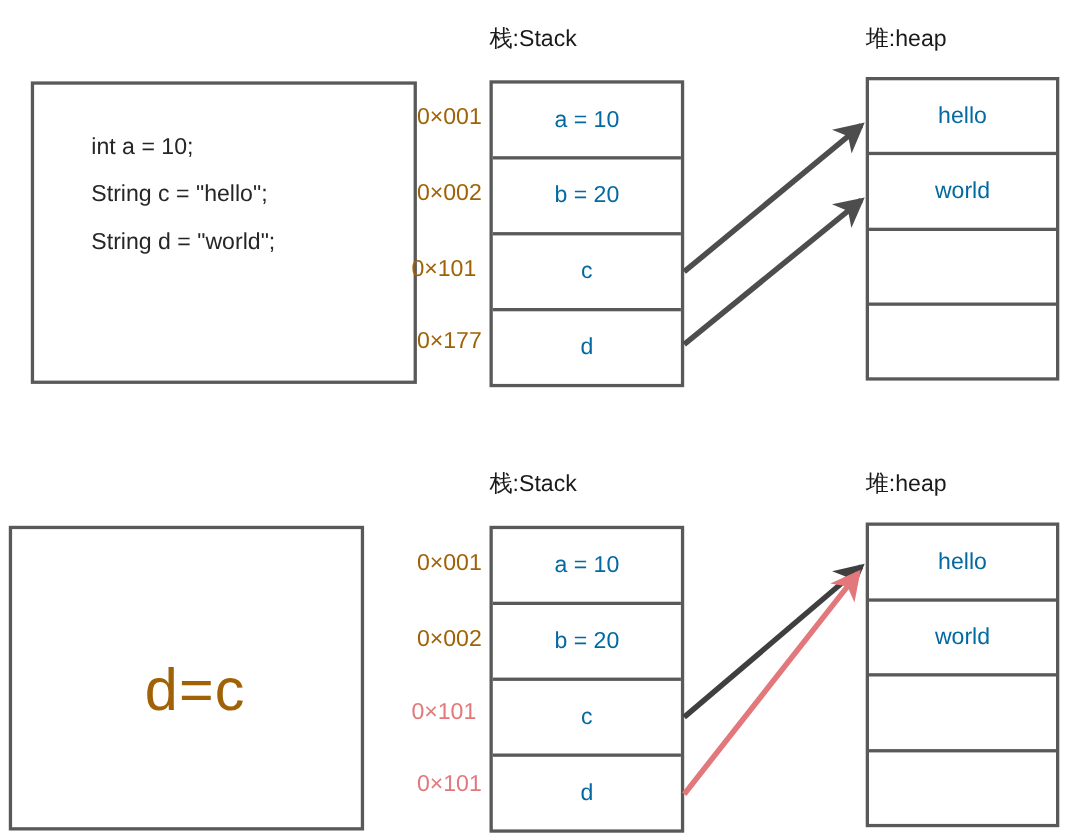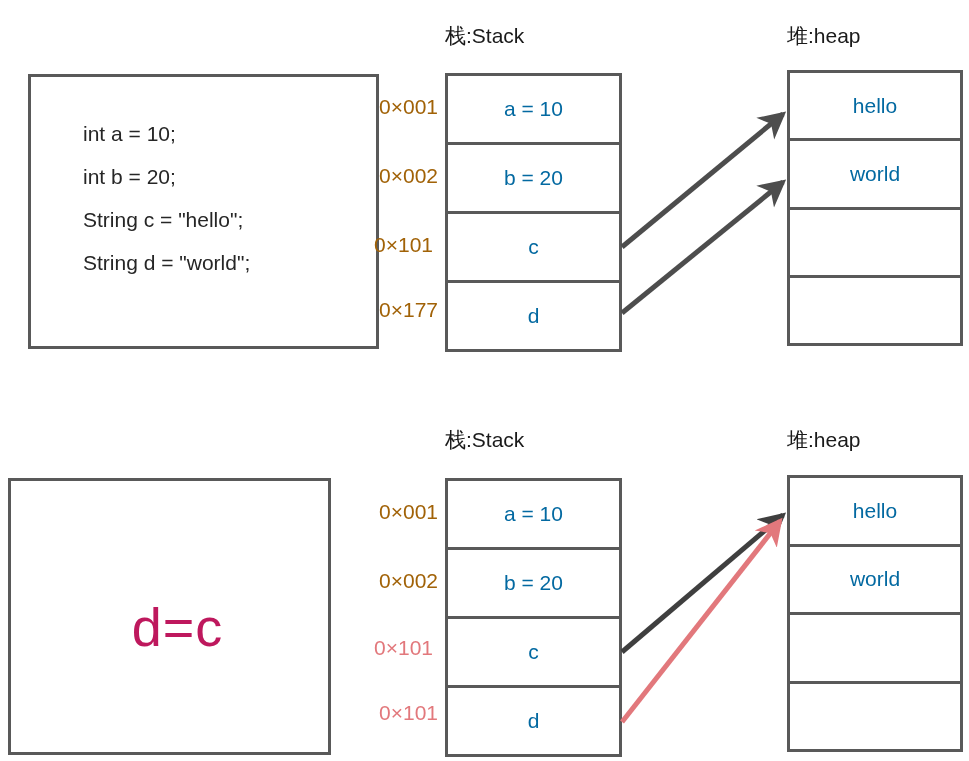--- a/index.html
+++ b/index.html
@@ -43,21 +43,21 @@
   }
 
   .caption-big {
     position: absolute;
     left: 16px; right: 0;
     top: 118px;
     text-align: center;
     font-size: 54px;
     line-height: 56px;
     letter-spacing: 1px;
-    color: #be185d;
+    color: #a16207;
   }
 
   
   .col-title {
     position: absolute;
     font-size: 21px;
     line-height: 24px;
     color: #1a1a1a;
     white-space: nowrap;
   }
@@ -101,21 +101,20 @@
   }
 </style>
 </head>
 <body>
 
 <div class="stage">
 
   <div class="abs panel" style="left:8px; top:74px; width:351px; height:275px;margin-left:20px;">
     <div class="code-lines">
       <div class="code-line">int a = 10;</div>
-      <div class="code-line">int b = 20;</div>
       <div class="code-line">String c = "hello";</div>
       <div class="code-line">String d = "world";</div>
     </div>
   </div>
 
   <div class="col-title" style="left:445px; top:24px; width:177px;">栈:Stack</div>
 
   <div class="col-title" style="left:787px; top:24px; width:176px;">堆:heap</div>
 
   <div class="addr" style="left:340px; top:95px; width:98px;">0×001</div>

